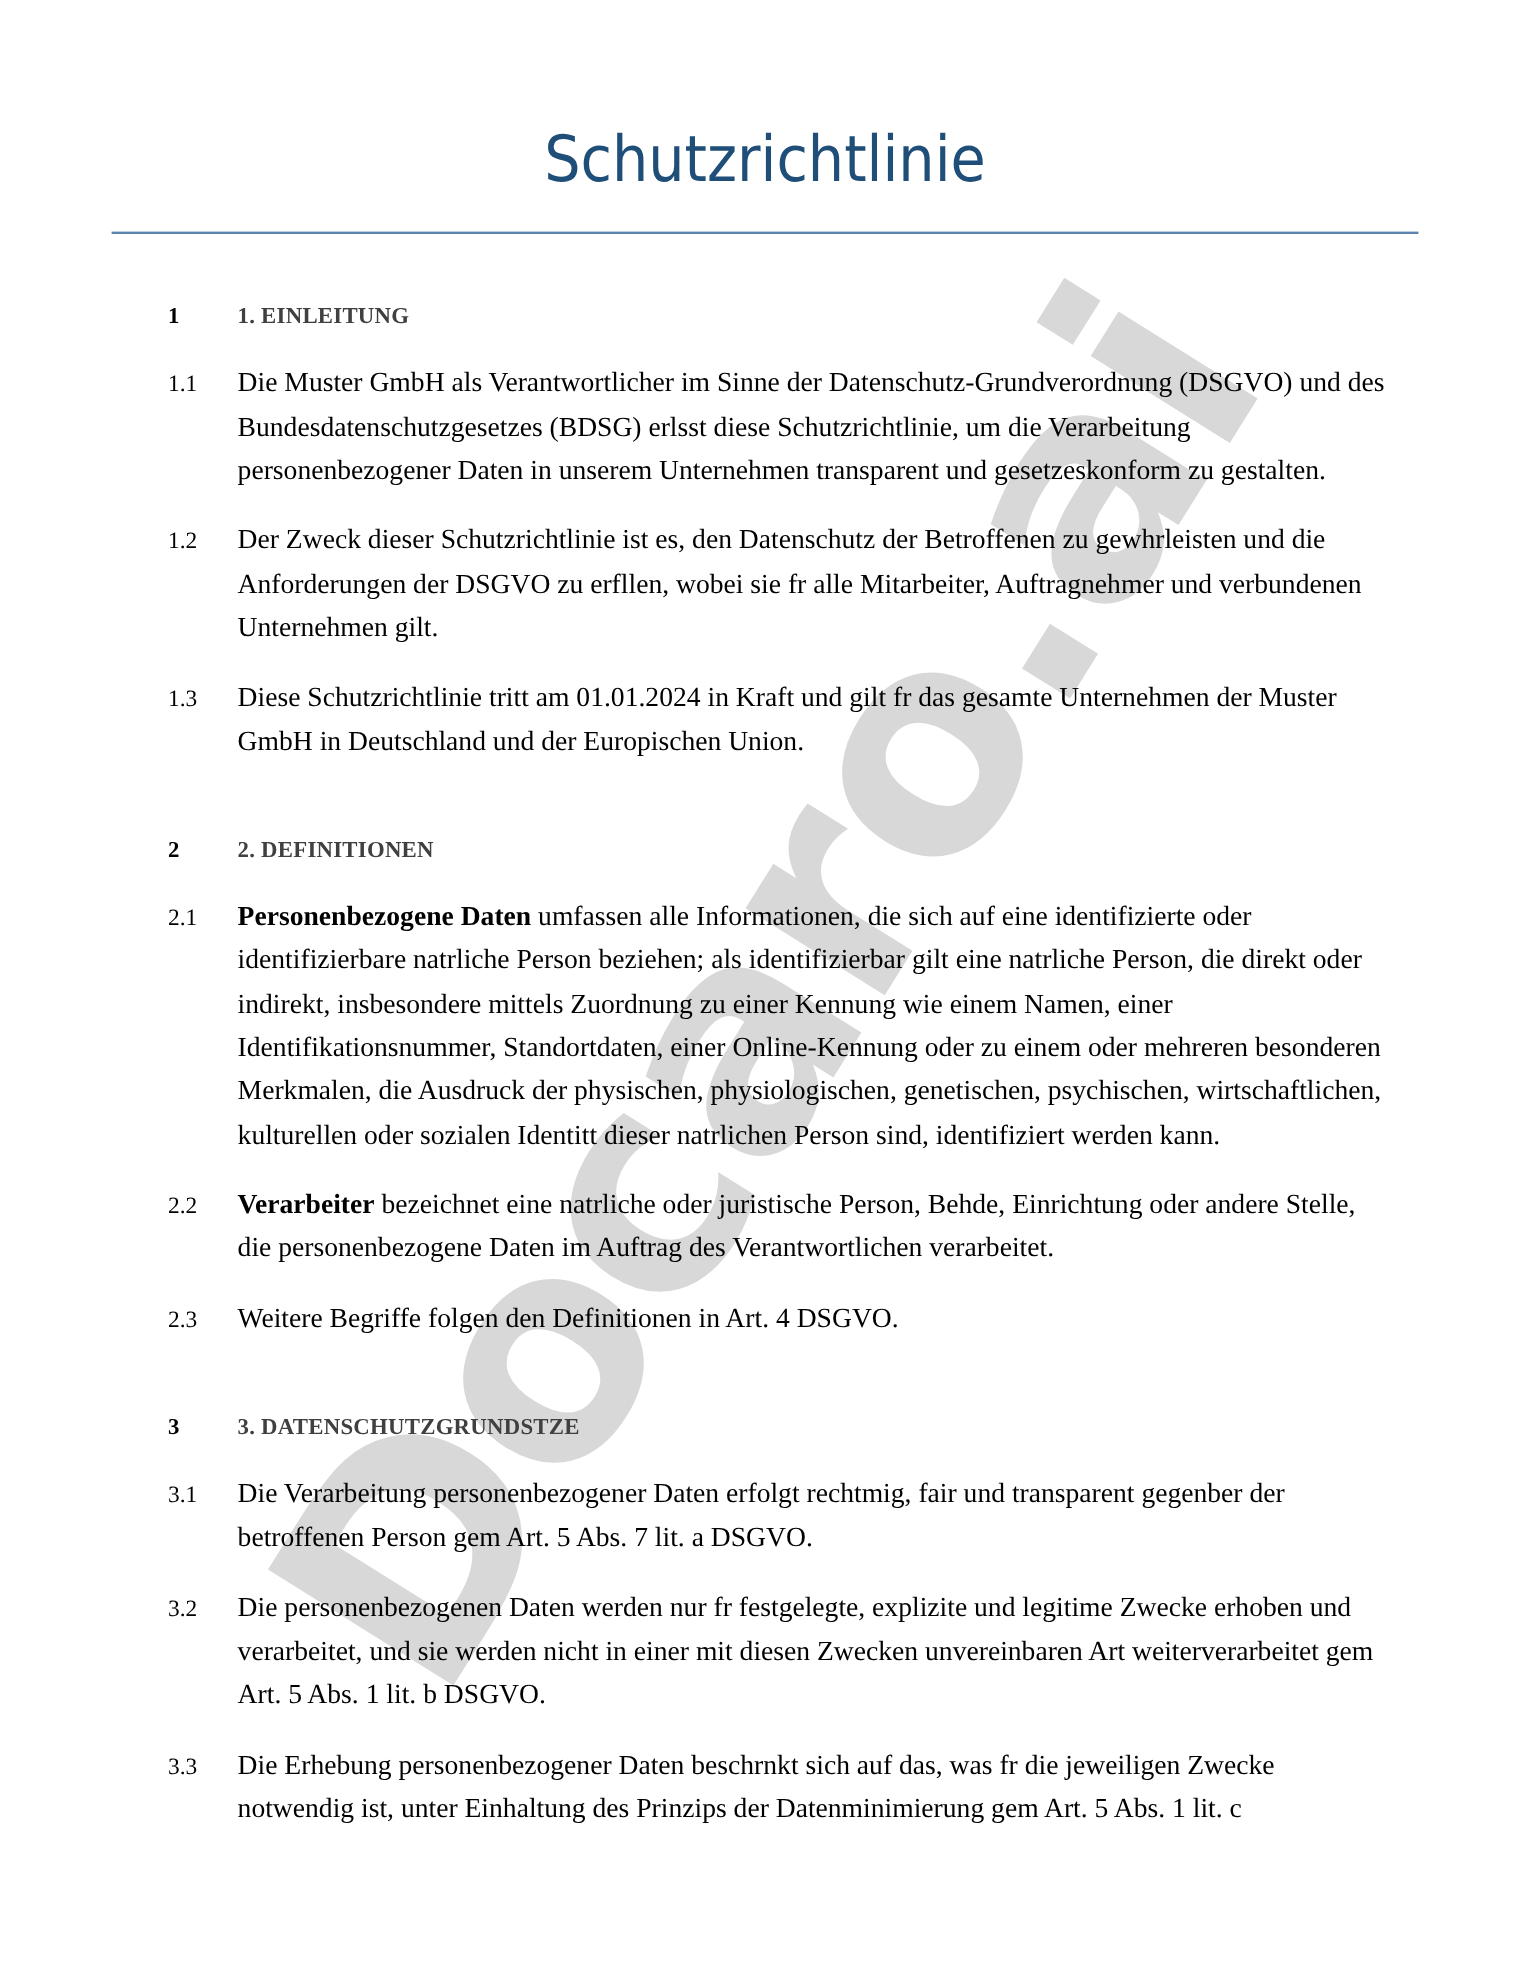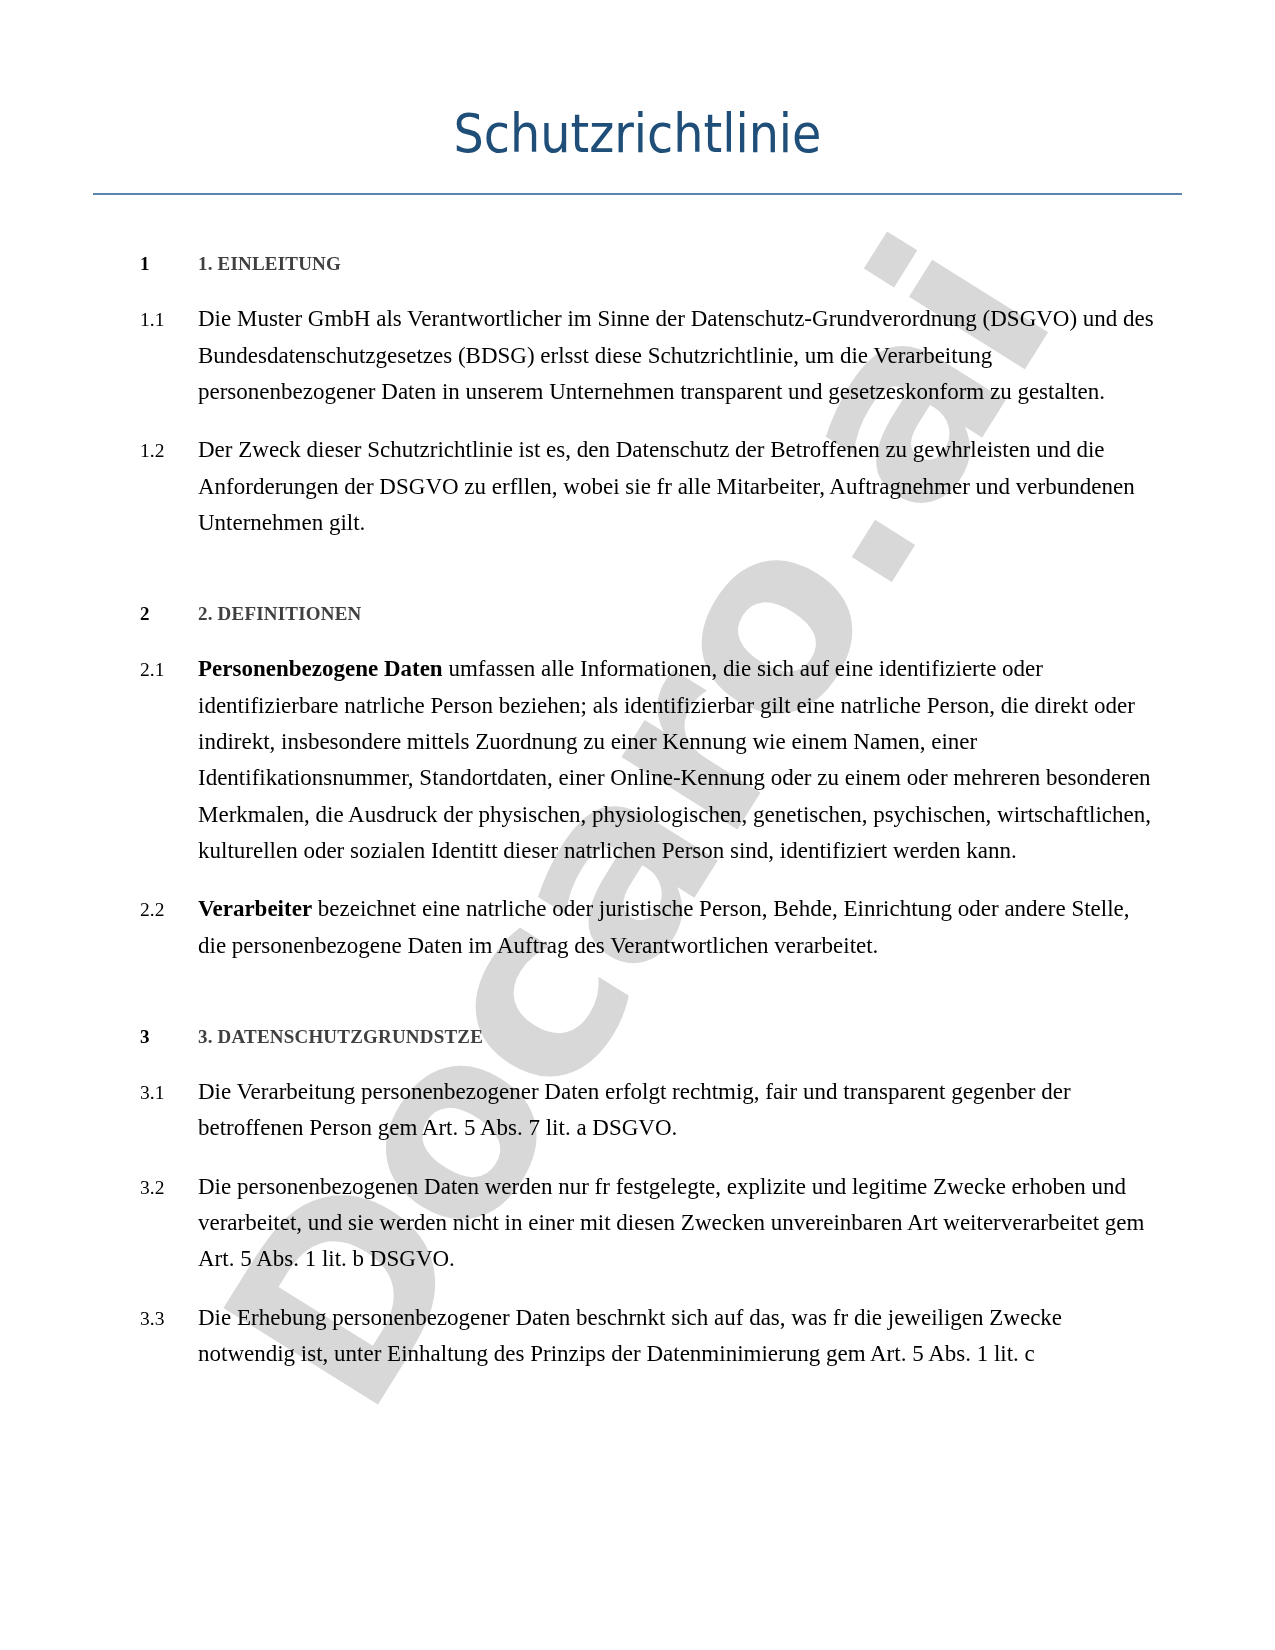--- a/index.html
+++ b/index.html
@@ -138,32 +138,40 @@
           <span class="heading-text">1. EINLEITUNG</span>
         </div>
         <div class="clause">
           <span class="num">1.1</span>
           <span class="body"><span>Die Muster GmbH als Verantwortlicher im Sinne der Datenschutz-Grundverordnung (DSGVO) und des Bundesdatenschutzgesetzes (BDSG) erlsst diese Schutzrichtlinie, um die Verarbeitung personenbezogener Daten in unserem Unternehmen transparent und gesetzeskonform zu gestalten.</span></span>
         </div>
         <div class="clause">
           <span class="num">1.2</span>
           <span class="body"><span>Der Zweck dieser Schutzrichtlinie ist es, den Datenschutz der Betroffenen zu gewhrleisten und die Anforderungen der DSGVO zu erfllen, wobei sie fr alle Mitarbeiter, Auftragnehmer und verbundenen Unternehmen gilt.</span></span>
         </div>
+        <div class="clause">
+          <span class="num">1.3</span>
+          <span class="body"><span>Diese Schutzrichtlinie tritt am 01.01.2024 in Kraft und gilt fr das gesamte Unternehmen der Muster GmbH in Deutschland und der Europischen Union.</span></span>
+        </div>
         <div class="spacer-lg"></div>
         <div class="section-heading">
           <span class="num">2</span>
           <span class="heading-text">2. DEFINITIONEN</span>
         </div>
         <div class="clause">
           <span class="num">2.1</span>
           <span class="body"><b>Personenbezogene Daten</b><span> umfassen alle Informationen, die sich auf eine identifizierte oder identifizierbare natrliche Person beziehen; als identifizierbar gilt eine natrliche Person, die direkt oder indirekt, insbesondere mittels Zuordnung zu einer Kennung wie einem Namen, einer Identifikationsnummer, Standortdaten, einer Online-Kennung oder zu einem oder mehreren besonderen Merkmalen, die Ausdruck der physischen, physiologischen, genetischen, psychischen, wirtschaftlichen, kulturellen oder sozialen Identitt dieser natrlichen Person sind, identifiziert werden kann.</span></span>
         </div>
         <div class="clause">
           <span class="num">2.2</span>
           <span class="body"><b>Verarbeiter</b><span> bezeichnet eine natrliche oder juristische Person, Behde, Einrichtung oder andere Stelle, die personenbezogene Daten im Auftrag des Verantwortlichen verarbeitet.</span></span>
+        </div>
+        <div class="clause">
+          <span class="num">2.3</span>
+          <span class="body"><span>Weitere Begriffe folgen den Definitionen in Art. 4 DSGVO.</span></span>
         </div>
         <div class="spacer-lg"></div>
         <div class="section-heading">
           <span class="num">3</span>
           <span class="heading-text">3. DATENSCHUTZGRUNDSTZE</span>
         </div>
         <div class="clause">
           <span class="num">3.1</span>
           <span class="body"><span>Die Verarbeitung personenbezogener Daten erfolgt rechtmig, fair und transparent gegenber der betroffenen Person gem Art. 5 Abs. 7 lit. a DSGVO.</span></span>
         </div>

